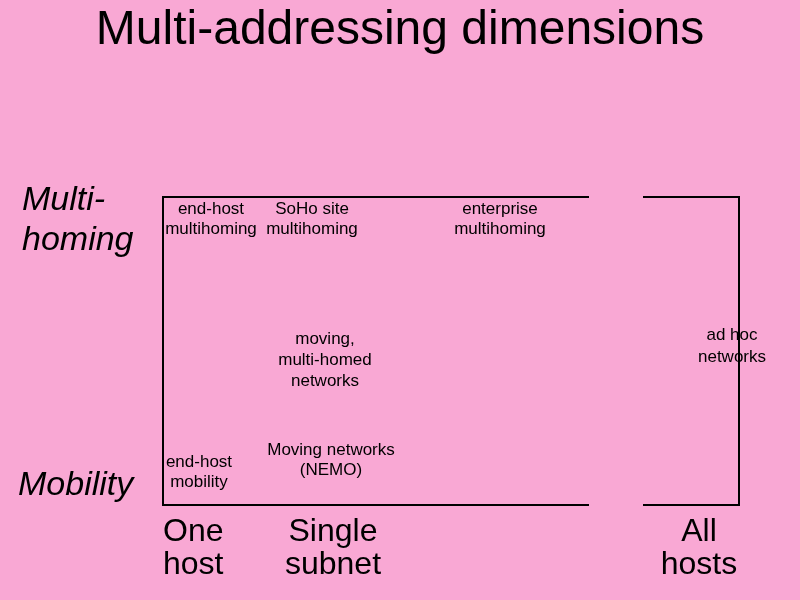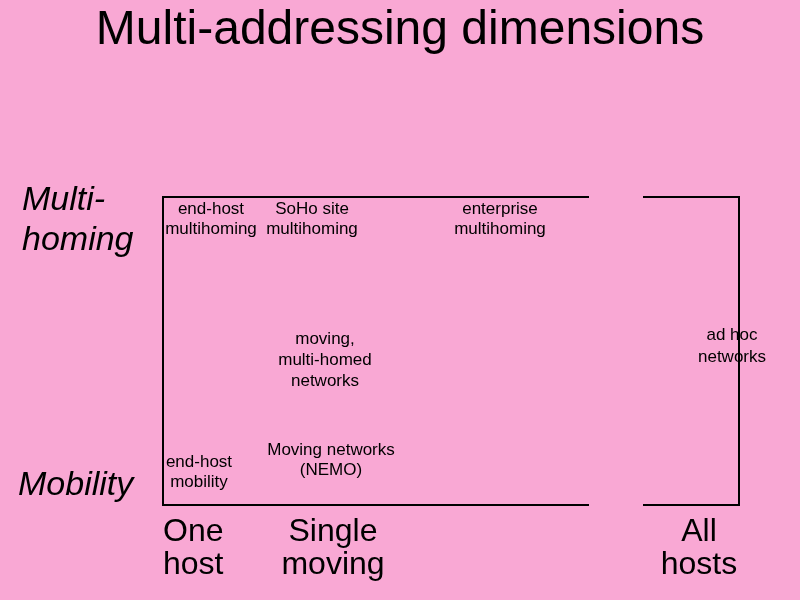--- a/index.html
+++ b/index.html
@@ -99,21 +99,21 @@
   <div class="abs small pre" style="left:139px; top:452px; width:120px;">end-host
 mobility</div>
 
   <div class="abs small pre" style="left:246px; top:440px; width:170px;">Moving networks
 (NEMO)</div>
 
   <div class="abs scope scope-left pre" style="left:163px; width:90px;">One
 host</div>
 
   <div class="abs scope pre" style="left:263px; width:140px;">Single
-moving</div>
+subnet</div>
 
 
   <div class="abs scope pre" style="left:629px; width:140px;">All
 hosts</div>
 
   <div class="abs pagenum" style="left:380px; top:569px; width:36px;">31</div>
 
 </div>
 
 </body></html>

